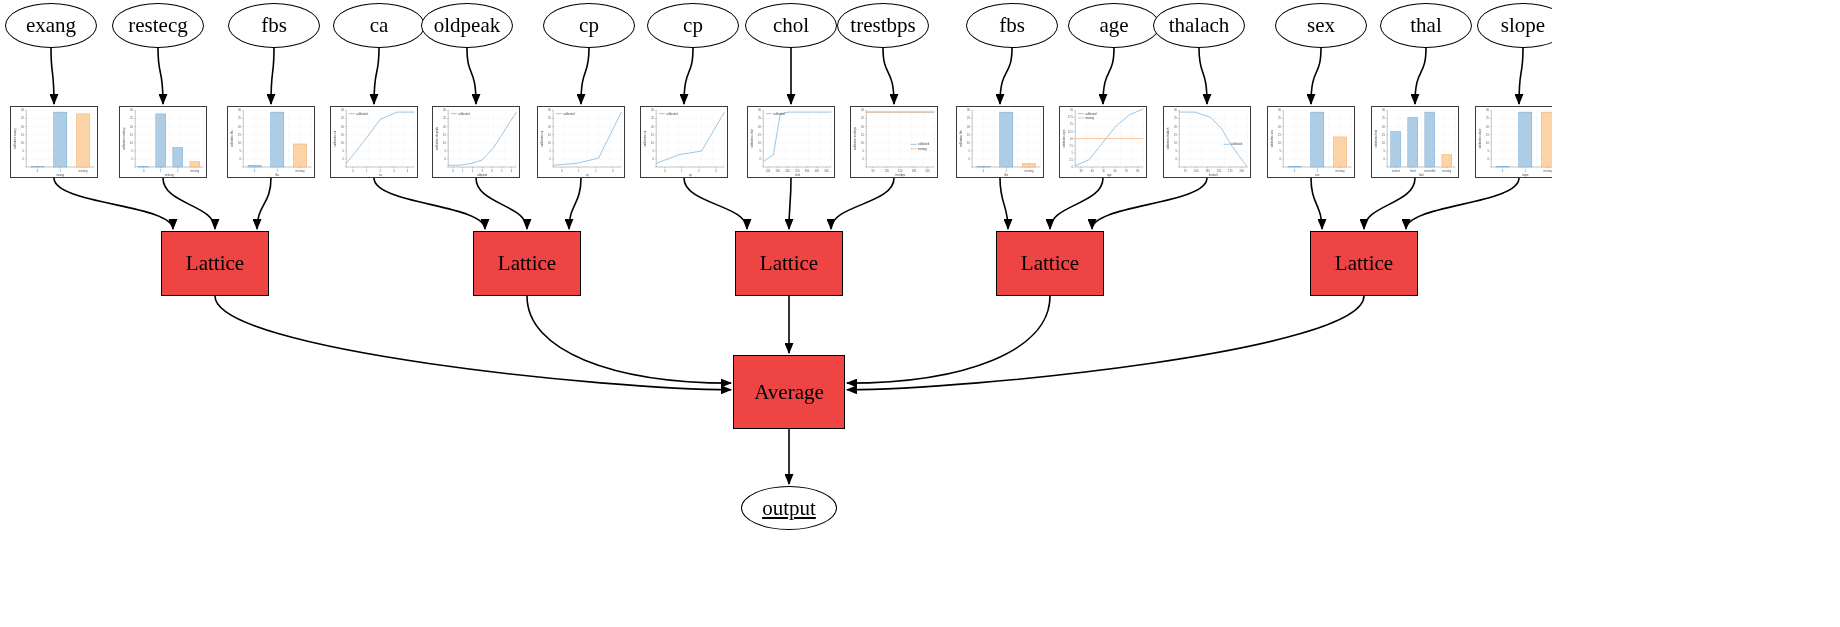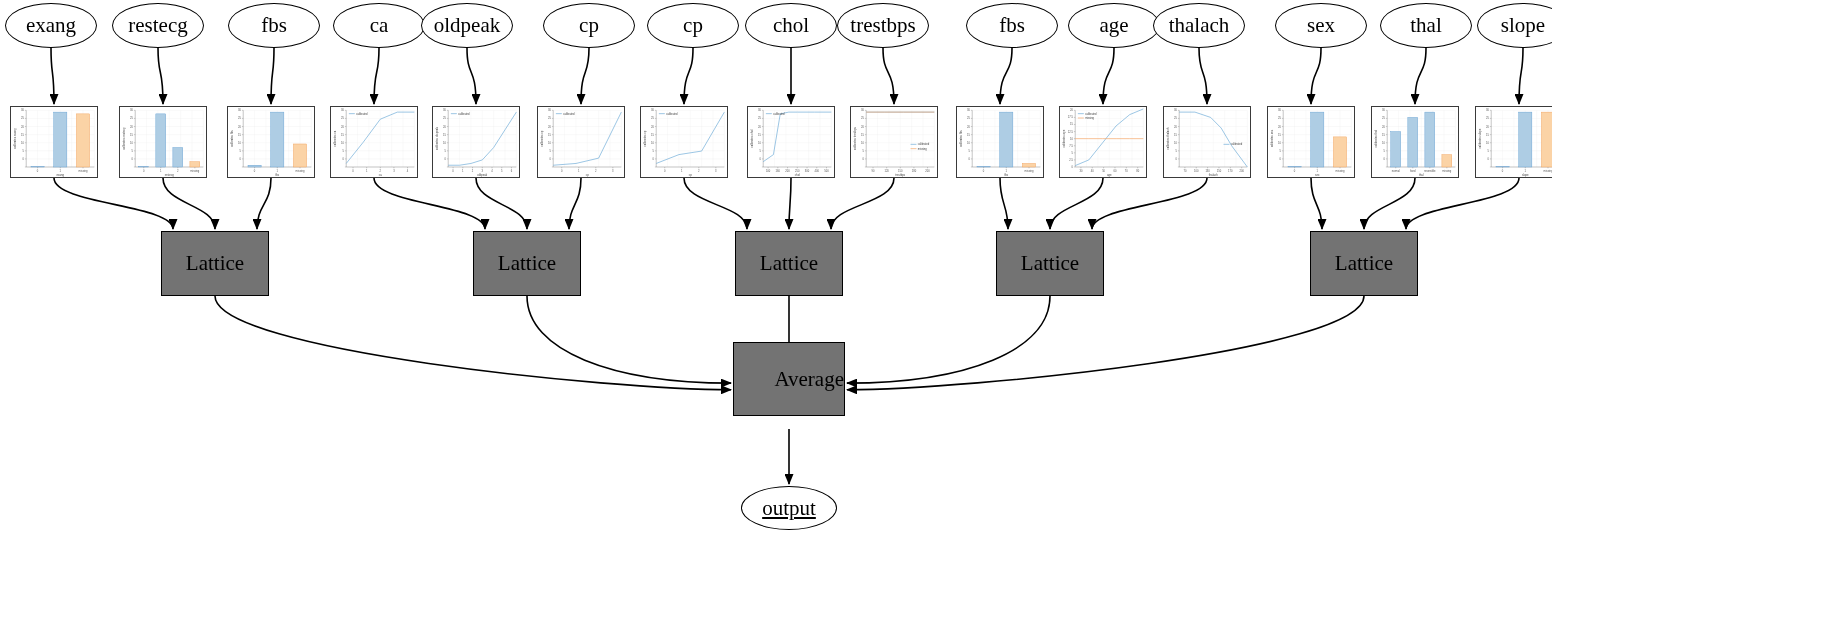--- a/index.html
+++ b/index.html
@@ -5,21 +5,21 @@
   html,body{margin:0;padding:0;background:#ffffff;}
   #root{position:relative;width:1552px;height:627px;background:#fff;
         font-family:"Liberation Serif", serif;overflow:hidden;}
 
   
   .ellipse{position:absolute;border:1.3px solid #000;border-radius:50%;
            background:#fff;display:flex;align-items:center;justify-content:center;
            font-size:21px;color:#000;box-sizing:border-box;}
 
   
-  .rect{position:absolute;border:1.3px solid #000;background:#737373;
+  .rect{position:absolute;border:1.3px solid #000;background:#ef4444;
         display:flex;align-items:center;justify-content:center;
         font-size:21px;color:#000;box-sizing:border-box;}
 
   
   .thumb{position:absolute;border:1.3px solid #3a3a3a;background:#fff;
          box-sizing:border-box;overflow:hidden;}
   .thumb svg{display:block;width:100%;height:100%;}
 
   
   #edges{position:absolute;left:0;top:0;width:1840px;height:627px;
@@ -919,21 +919,21 @@
       </div>
       <div class="rect" style="left: 735px; top: 231px; width: 108px; height: 65px;">
         <span>Lattice</span>
       </div>
       <div class="rect" style="left: 996px; top: 231px; width: 108px; height: 65px;">
         <span>Lattice</span>
       </div>
       <div class="rect" style="left: 1310px; top: 231px; width: 108px; height: 65px;">
         <span>Lattice</span>
       </div>
-      <div class="rect" style="left: 733px; top: 342px; width: 112px; height: 74px; justify-content: flex-end;">
+      <div class="rect" style="left: 733px; top: 355px; width: 112px; height: 74px;">
         <span>Average</span>
       </div>
       <div class="ellipse" style="left: 741px; top: 486px; width: 96px; height: 44px; text-decoration: underline;">
         <span>output</span>
       </div>
     </div>
 
 </div>
 
 </body></html>

